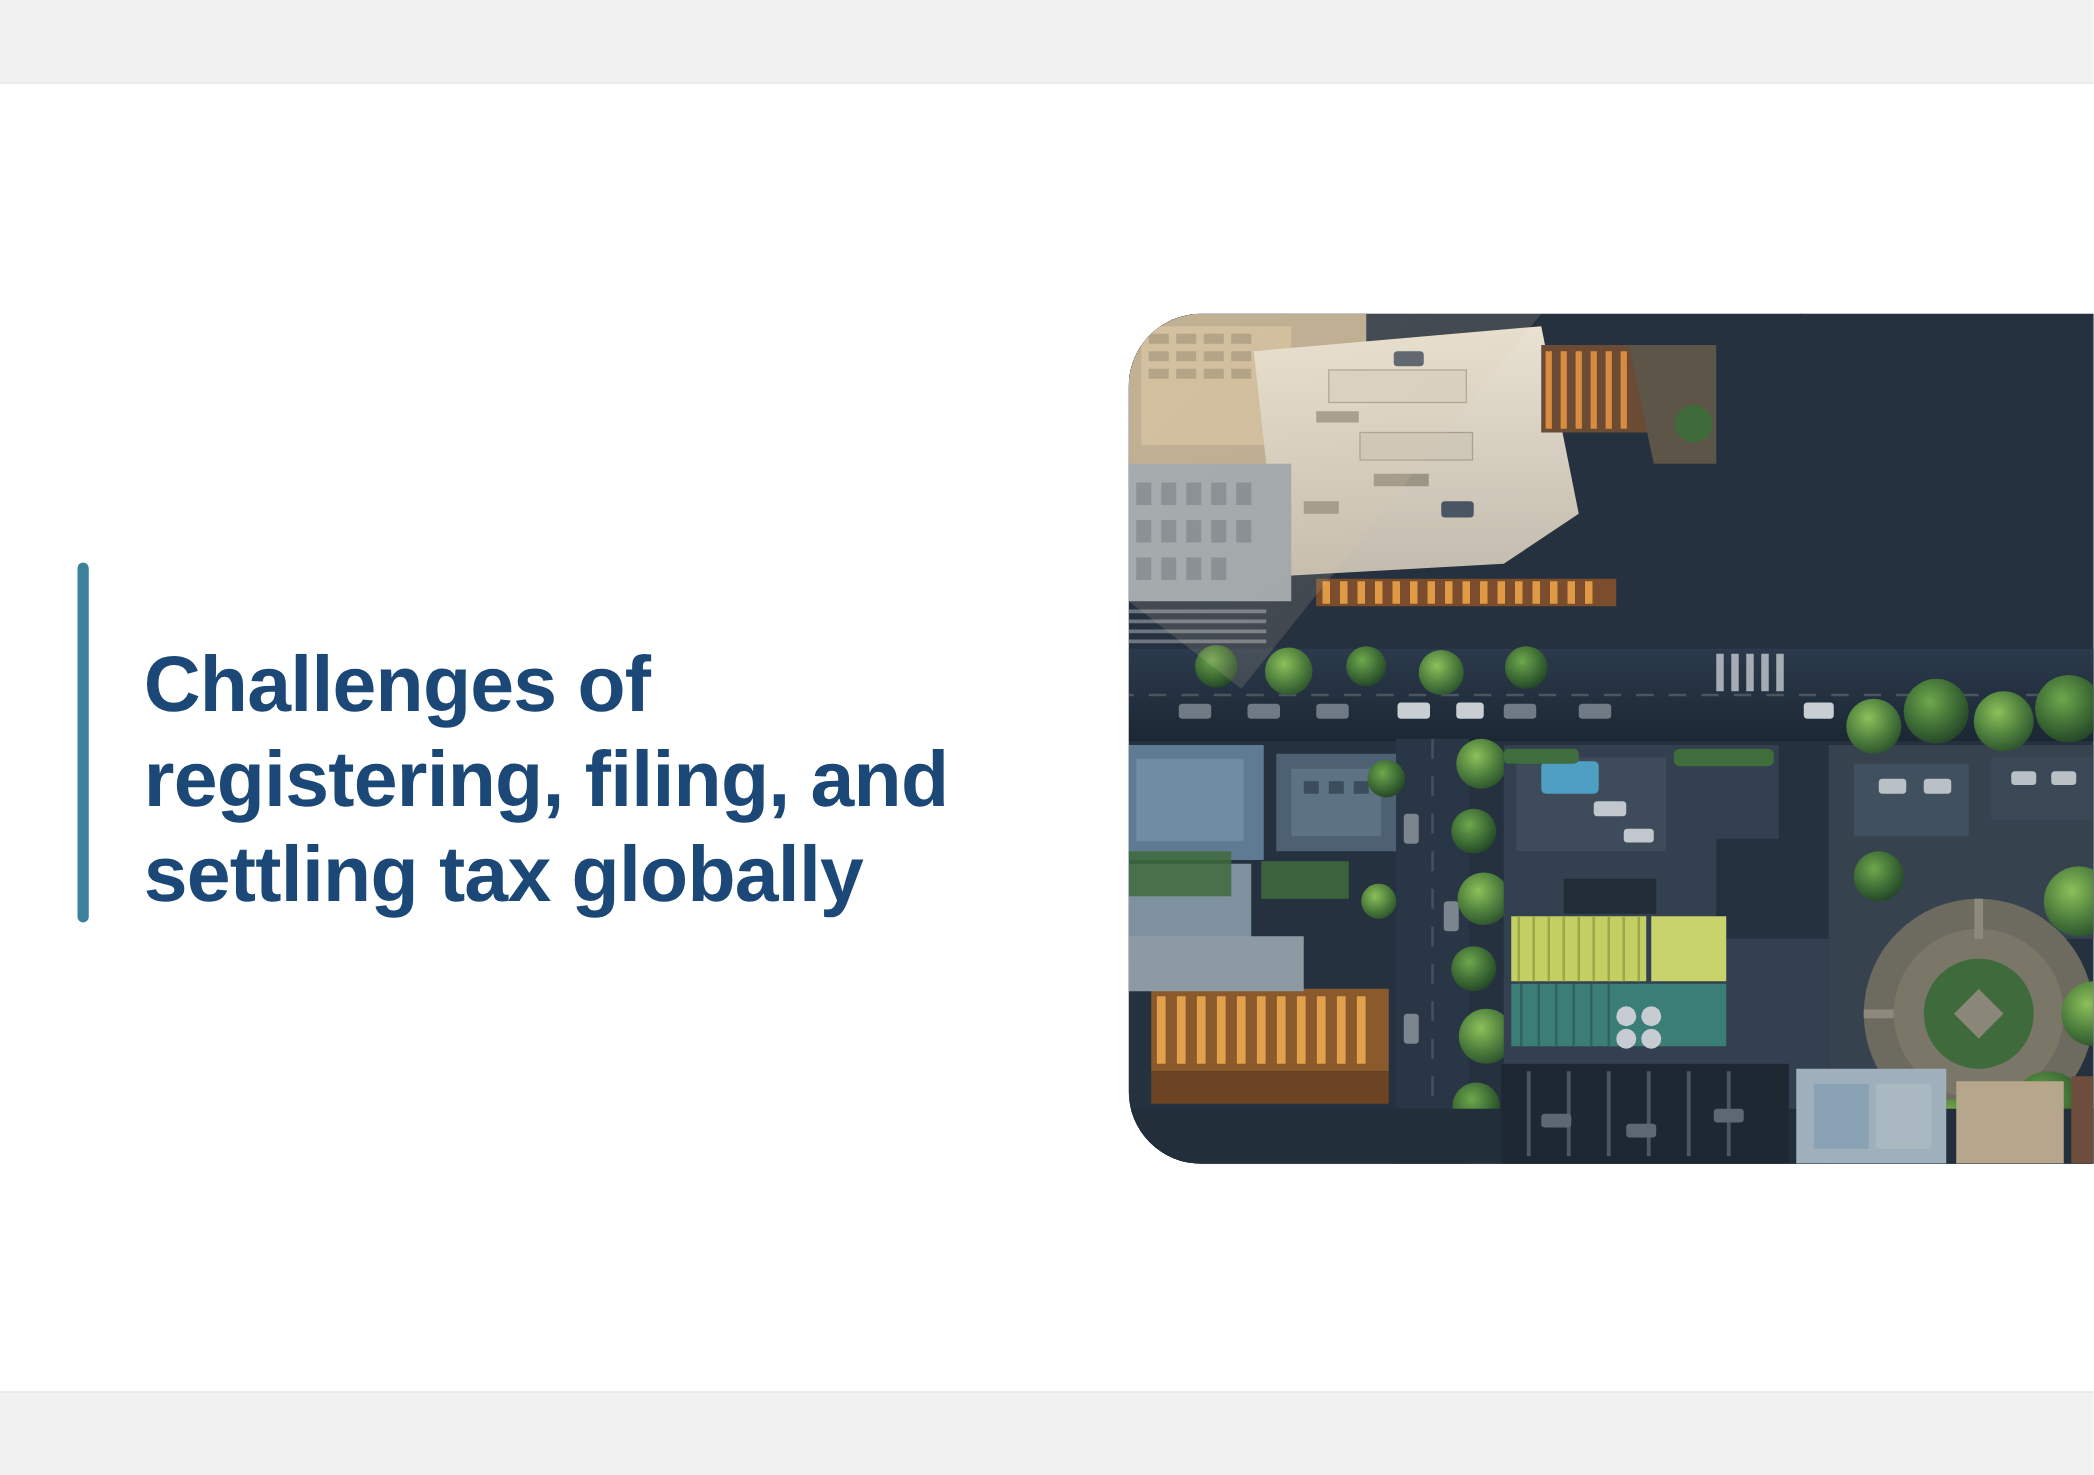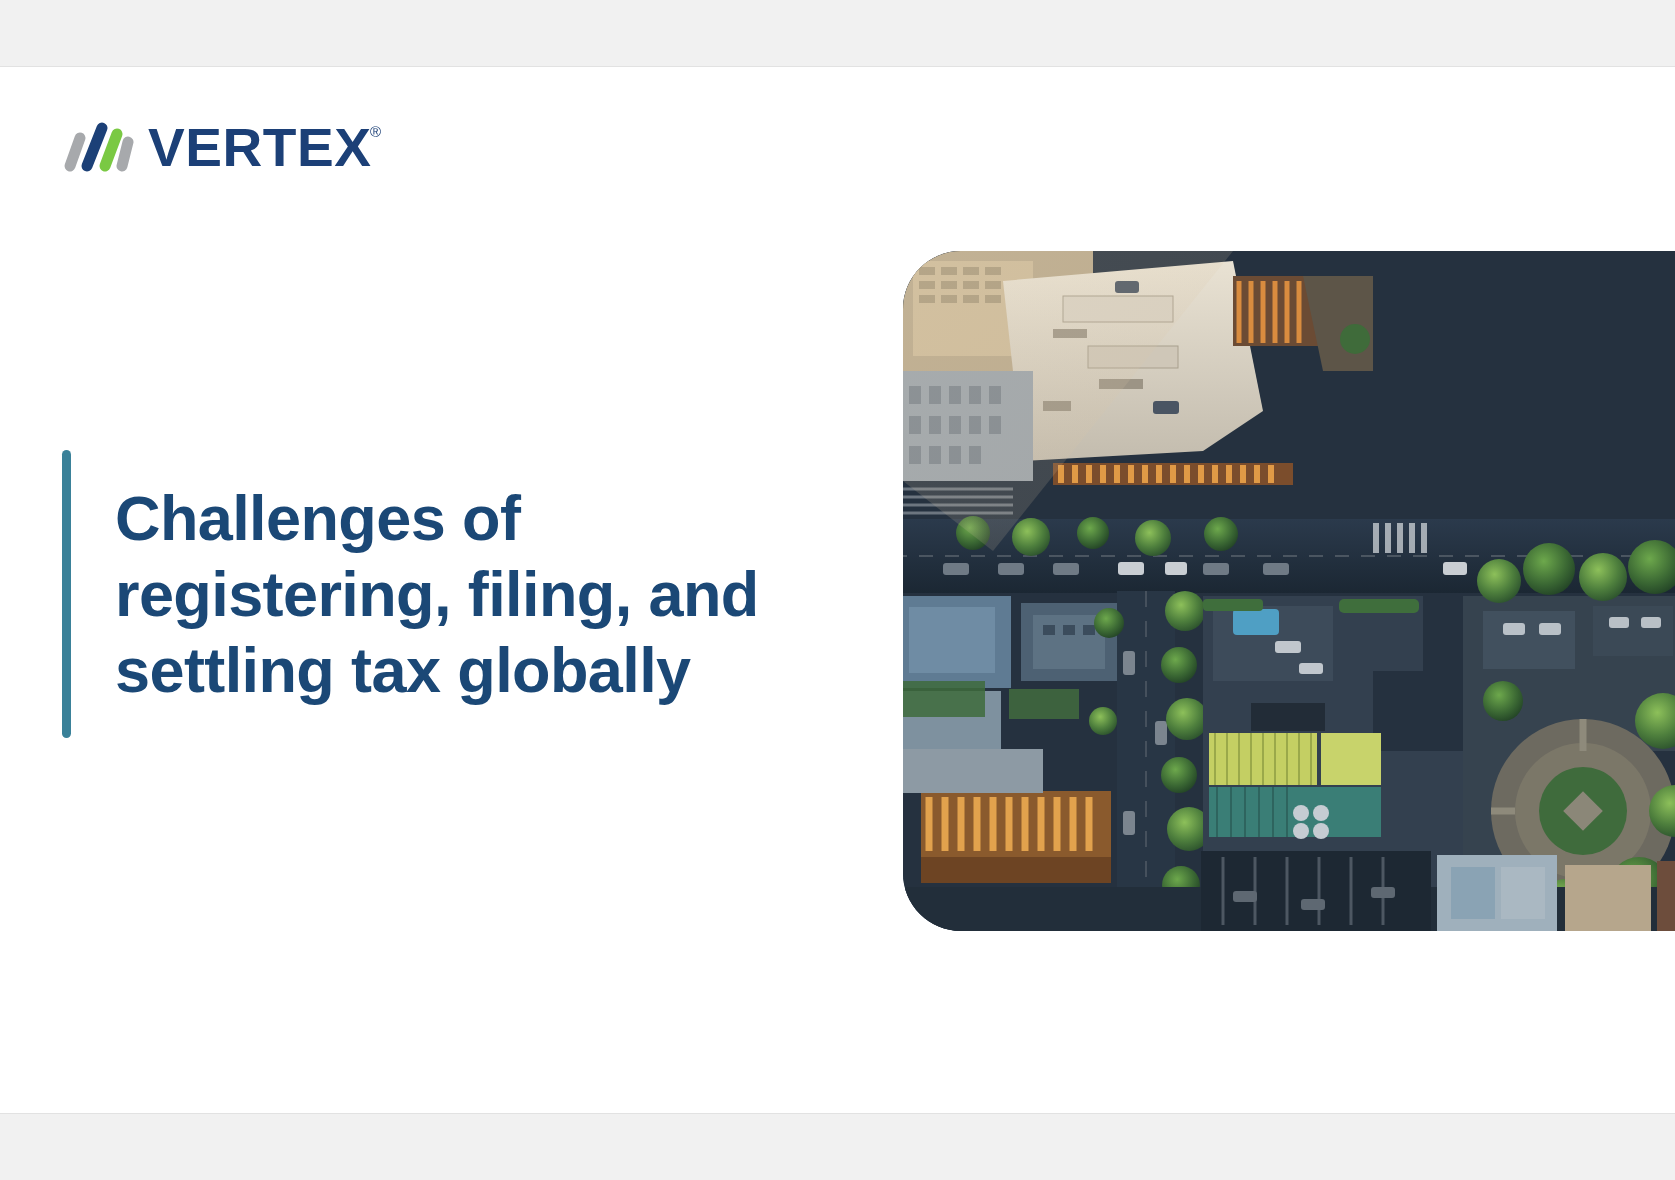--- a/index.html
+++ b/index.html
@@ -95,21 +95,21 @@
     text-align: right;
     white-space: nowrap;
   }
 
   
   .headline-wrap {
     position: absolute;
     left: 62px;
     top: 383px;
     display: flex;
-    align-items: center;
+    align-items: flex-end;
   }
   .accent-bar {
     width: 9px;
     min-height: 288px;
     background: #3a8199;
     border-radius: 5px;
     flex: 0 0 auto;
   }
   .headline {
     margin-left: 44px;
@@ -142,36 +142,20 @@
   }
 </style>
 </head>
 <body>
 
 <div class="viewer-band top"></div>
 <div class="viewer-band bottom"></div>
 
 <div class="page">
 
-  <div class="logo">
-    <span>
-      <svg class="logo-mark" viewBox="0 0 74 54" xmlns="http://www.w3.org/2000/svg">
-        <g stroke-linecap="round" stroke-width="11" fill="none">
-          <line x1="10" y1="46" x2="20" y2="18" stroke="#a7a9ac"></line>
-          <line x1="27" y1="46" x2="42" y2="8" stroke="#1c4077"></line>
-          <line x1="45" y1="46" x2="57" y2="14" stroke="#7ac943"></line>
-          <line x1="62" y1="46" x2="68" y2="22" stroke="#a7a9ac"></line>
-        </g>
-      </svg>
-    </span>
-    <span class="logo-word">
-      <span class="logo-word-text">VERTEX</span>
-      <span class="logo-reg">®</span>
-    </span>
-  </div>
 
   <div class="kicker">eGUIDE</div>
 
   <div class="headline-wrap">
     <div class="accent-bar"></div>
     <div class="headline">Challenges of
 registering, filing, and
 settling tax globally</div>
   </div>
 

